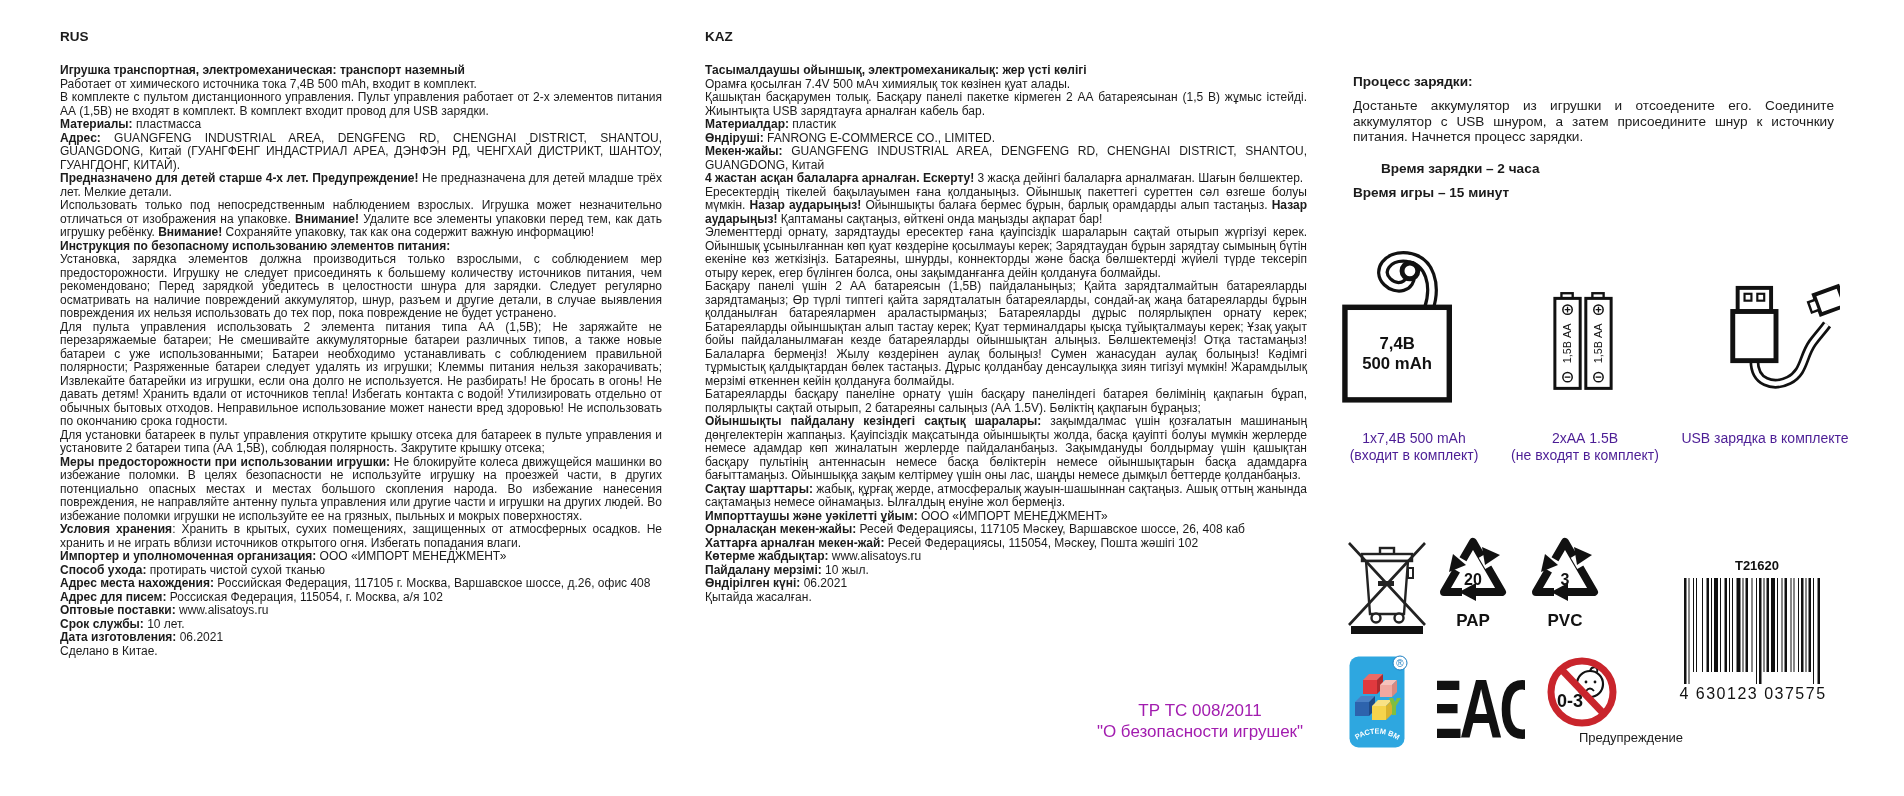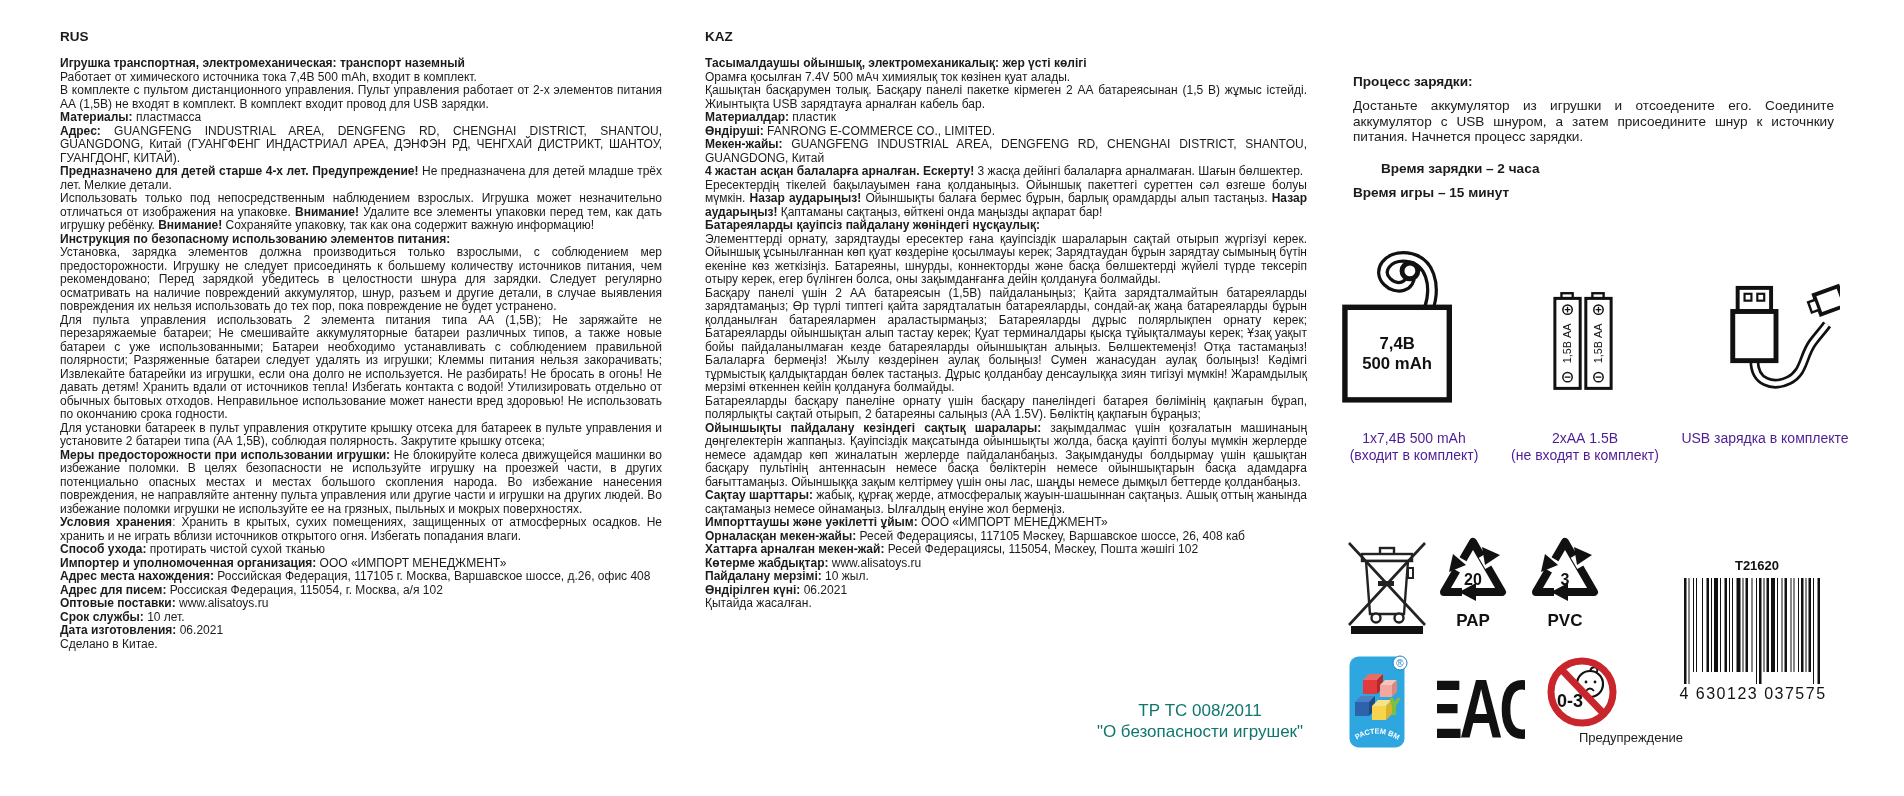--- a/index.html
+++ b/index.html
@@ -4,34 +4,34 @@
 <style>
   html,body{margin:0;padding:0;}
   body{
     width:1904px;height:796px;position:relative;overflow:hidden;
     background:#ffffff;color:#1b1b1b;
     font-family:"Liberation Sans",sans-serif;
     -webkit-font-smoothing:antialiased;
   }
   .sheet{position:absolute;inset:0;}
   .col{position:absolute;top:30px;font-size:12px;line-height:13.5px;}
-  .col h2{font-size:13.5px;line-height:14px;margin:0 0 13px 0;font-weight:bold;}
+  .col h2{font-size:13.5px;line-height:14px;margin:0 0 20px 0;font-weight:bold;}
   .col p{margin:0;text-align:justify;}
   .col-rus{left:60px;width:602px;}
   .col-kaz{left:705px;width:602px;}
   .charge{position:absolute;left:1345px;top:66px;width:497px;font-size:13.6px;line-height:15.8px;}
   .charge p{margin:8px;}
   .charge .just{text-align:justify;}
   .bold{font-weight:bold;}
   .gap{margin-top:16px !important;padding-left:28px;}
   .icon{position:absolute;}
   .cap{position:absolute;top:430px;text-align:center;font-size:14px;line-height:16.5px;color:#4c1d95;}
   .cap-age{position:absolute;text-align:center;font-size:13px;}
   .trtc{position:absolute;left:1078px;top:700px;width:244px;text-align:center;
-        font-size:17px;line-height:21px;color:#0f766e;}
+        font-size:17px;line-height:21px;color:#a21caf;}
   svg text{font-family:"Liberation Sans",sans-serif;}
 </style>
 </head>
 <body>
 
 <div class="sheet">
 
   <section class="col col-rus">
     <h2>RUS</h2>
     <div>
@@ -41,43 +41,42 @@
         <p><b>Материалы:</b> пластмасса</p>
         <p><b>Адрес:</b> GUANGFENG INDUSTRIAL AREA, DENGFENG RD, CHENGHAI DISTRICT, SHANTOU, GUANGDONG, Китай (ГУАНГФЕНГ ИНДАСТРИАЛ АРЕА, ДЭНФЭН РД, ЧЕНГХАЙ ДИСТРИКТ, ШАНТОУ, ГУАНГДОНГ, КИТАЙ).</p>
         <p><b>Предназначено для детей старше 4-х лет. Предупреждение!</b> Не предназначена для детей младше трёх лет. Мелкие детали.</p>
         <p>Использовать только под непосредственным наблюдением взрослых. Игрушка может незначительно отличаться от изображения на упаковке. <b>Внимание!</b> Удалите все элементы упаковки перед тем, как дать игрушку ребёнку. <b>Внимание!</b> Сохраняйте упаковку, так как она содержит важную информацию!</p>
         <p><b>Инструкция по безопасному использованию элементов питания:</b></p>
         <p>Установка, зарядка элементов должна производиться только взрослыми, с соблюдением мер предосторожности. Игрушку не следует присоединять к большему количеству источников питания, чем рекомендовано; Перед зарядкой убедитесь в целостности шнура для зарядки. Следует регулярно осматривать на наличие повреждений аккумулятор, шнур, разъем и другие детали, в случае выявления повреждения их нельзя использовать до тех пор, пока повреждение не будет устранено.</p>
         <p>Для пульта управления использовать 2 элемента питания типа АА (1,5В); Не заряжайте не перезаряжаемые батареи; Не смешивайте аккумуляторные батареи различных типов, а также новые батареи с уже использованными; Батареи необходимо устанавливать с соблюдением правильной полярности; Разряженные батареи следует удалять из игрушки; Клеммы питания нельзя закорачивать; Извлекайте батарейки из игрушки, если она долго не используется. Не разбирать! Не бросать в огонь! Не давать детям! Хранить вдали от источников тепла! Избегать контакта с водой! Утилизировать отдельно от обычных бытовых отходов. Неправильное использование может нанести вред здоровью! Не использовать по окончанию срока годности.</p>
         <p>Для установки батареек в пульт управления открутите крышку отсека для батареек в пульте управления и установите 2 батареи типа (АА 1,5В), соблюдая полярность. Закрутите крышку отсека;</p>
         <p><b>Меры предосторожности при использовании игрушки:</b> Не блокируйте колеса движущейся машинки во избежание поломки. В целях безопасности не используйте игрушку на проезжей части, в других потенциально опасных местах и местах большого скопления народа. Во избежание нанесения повреждения, не направляйте антенну пульта управления или другие части и игрушки на других людей. Во избежание поломки игрушки не используйте ее на грязных, пыльных и мокрых поверхностях.</p>
         <p><b>Условия хранения</b>: Хранить в крытых, сухих помещениях, защищенных от атмосферных осадков. Не хранить и не играть вблизи источников открытого огня. Избегать попадания влаги.</p>
+        <p><b>Импортер и уполномоченная организация:</b> ООО «ИМПОРТ МЕНЕДЖМЕНТ»</p>
         <p><b>Способ ухода:</b> протирать чистой сухой тканью</p>
-        <p><b>Импортер и уполномоченная организация:</b> ООО «ИМПОРТ МЕНЕДЖМЕНТ»</p>
         <p><b>Адрес места нахождения:</b> Российская Федерация, 117105 г. Москва, Варшавское шоссе, д.26, офис 408</p>
         <p><b>Адрес для писем:</b> Россиская Федерация, 115054, г. Москва, а/я 102</p>
         <p><b>Оптовые поставки:</b> www.alisatoys.ru</p>
         <p><b>Срок службы:</b> 10 лет.</p>
         <p><b>Дата изготовления:</b> 06.2021</p>
         <p>Сделано в Китае.</p>
       </div>
   </section>
 
   <section class="col col-kaz">
     <h2>KAZ</h2>
     <div>
         <p><b>Тасымалдаушы ойыншық, электромеханикалық: жер үсті көлігі</b></p>
         <p>Орамға қосылған 7.4V 500 мАч химиялық ток көзінен қуат алады.</p>
         <p>Қашықтан басқарумен толық. Басқару панелі пакетке кірмеген 2 АА батареясынан (1,5 В) жұмыс істейді. Жиынтықта USB зарядтауға арналған кабель бар.</p>
         <p><b>Материалдар:</b> пластик</p>
         <p><b>Өндіруші:</b> FANRONG E-COMMERCE CO., LIMITED.</p>
         <p><b>Мекен-жайы:</b> GUANGFENG INDUSTRIAL AREA, DENGFENG RD, CHENGHAI DISTRICT, SHANTOU, GUANGDONG, Китай</p>
         <p><b>4 жастан асқан балаларға арналған. Ескерту!</b> 3 жасқа дейінгі балаларға арналмаған. Шағын бөлшектер.</p>
         <p>Ересектердің тікелей бақылауымен ғана қолданыңыз. Ойыншық пакеттегі суреттен сәл өзгеше болуы мүмкін. <b>Назар аударыңыз!</b> Ойыншықты балаға бермес бұрын, барлық орамдарды алып тастаңыз. <b>Назар аударыңыз!</b> Қаптаманы сақтаңыз, өйткені онда маңызды ақпарат бар!</p>
-        <p><b>Батареяларды қауіпсіз пайдалану жөніндегі нұсқаулық:</b></p>
         <p>Элементтерді орнату, зарядтауды ересектер ғана қауіпсіздік шараларын сақтай отырып жүргізуі керек. Ойыншық ұсынылғаннан көп қуат көздеріне қосылмауы керек; Зарядтаудан бұрын зарядтау сымының бүтін екеніне көз жеткізіңіз. Батареяны, шнурды, коннекторды және басқа бөлшектерді жүйелі түрде тексеріп отыру керек, егер бүлінген болса, оны зақымданғанға дейін қолдануға болмайды.</p>
         <p>Басқару панелі үшін 2 АА батареясын (1,5В) пайдаланыңыз; Қайта зарядталмайтын батареяларды зарядтамаңыз; Өр түрлі типтегі қайта зарядталатын батареяларды, сондай-ақ жаңа батареяларды бұрын қолданылған батареялармен араластырмаңыз; Батареяларды дұрыс полярлықпен орнату керек; Батареяларды ойыншықтан алып тастау керек; Қуат терминалдары қысқа тұйықталмауы керек; Ұзақ уақыт бойы пайдаланылмаған кезде батареяларды ойыншықтан алыңыз. Бөлшектемеңіз! Отқа тастамаңыз! Балаларға бермеңіз! Жылу көздерінен аулақ болыңыз! Сумен жанасудан аулақ болыңыз! Кәдімгі тұрмыстық қалдықтардан бөлек тастаңыз. Дұрыс қолданбау денсаулыққа зиян тигізуі мүмкін! Жарамдылық мерзімі өткеннен кейін қолдануға болмайды.</p>
         <p>Батареяларды басқару панеліне орнату үшін басқару панеліндегі батарея бөлімінің қақпағын бұрап, полярлықты сақтай отырып, 2 батареяны салыңыз (АА 1.5V). Бөліктің қақпағын бұраңыз;</p>
         <p><b>Ойыншықты пайдалану кезіндегі сақтық шаралары:</b> зақымдалмас үшін қозғалатын машинаның дөңгелектерін жаппаңыз. Қауіпсіздік мақсатында ойыншықты жолда, басқа қауіпті болуы мүмкін жерлерде немесе адамдар көп жиналатын жерлерде пайдаланбаңыз. Зақымдануды болдырмау үшін қашықтан басқару пультінің антеннасын немесе басқа бөліктерін немесе ойыншықтарын басқа адамдарға бағыттамаңыз. Ойыншыққа зақым келтірмеу үшін оны лас, шаңды немесе дымқыл беттерде қолданбаңыз.</p>
         <p><b>Сақтау шарттары:</b> жабық, құрғақ жерде, атмосфералық жауын-шашыннан сақтаңыз. Ашық оттың жанында сақтамаңыз немесе ойнамаңыз. Ылғалдың енуіне жол бермеңіз.</p>
         <p><b>Импорттаушы және уәкілетті ұйым:</b> ООО «ИМПОРТ МЕНЕДЖМЕНТ»</p>
         <p><b>Орналасқан мекен-жайы:</b> Ресей Федерациясы, 117105 Мәскеу, Варшавское шоссе, 26, 408 каб</p>
         <p><b>Хаттарға арналған мекен-жай:</b> Ресей Федерациясы, 115054, Мәскеу, Пошта жәшігі 102</p>
         <p><b>Көтерме жабдықтар:</b> www.alisatoys.ru</p>
         <p><b>Пайдалану мерзімі:</b> 10 жыл.</p>

